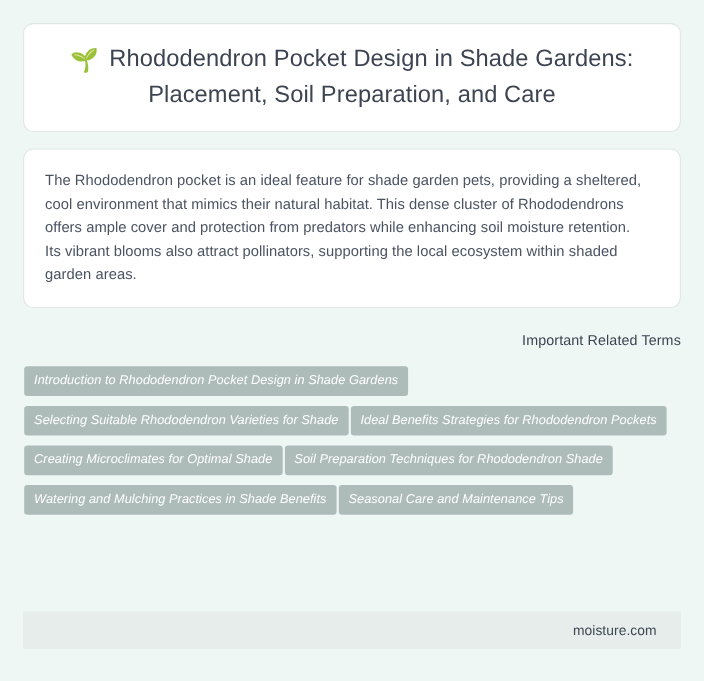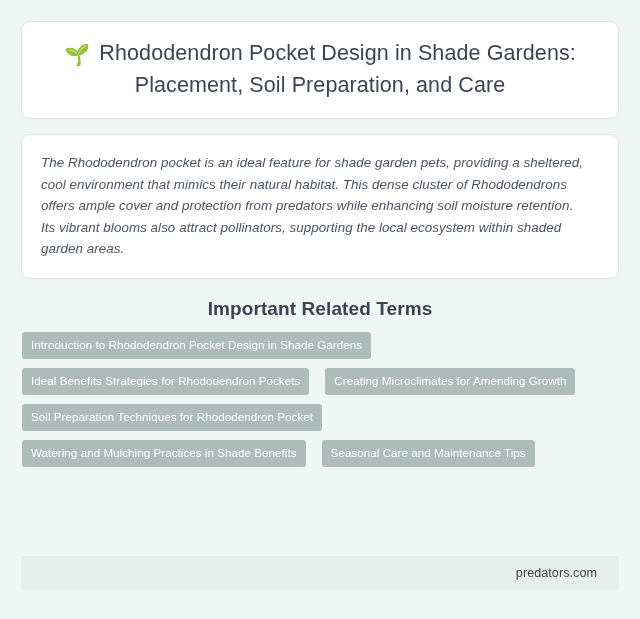--- a/index.html
+++ b/index.html
@@ -42,45 +42,45 @@
   .title-emoji {
     font-size: 21px;
     margin-right: 9px;
     vertical-align: -2px;
     display: inline-block;
   }
   
   .desc-card {
     padding: 17px 35px 18px 19px;
     margin-bottom: 19px;
-    font-style: italic;
   }
   .desc-text {
     color: #4b5361;
     font-size: 13.4px;
     line-height: 21.5px;
     margin: 0;
     letter-spacing: 0.05px;
   }
   
   .terms-heading {
-    text-align: center;
+    text-align: right;
     color: #3d4451;
-    font-size: 19px;
+    font-size: 13px;
     line-height: 22px;
     margin: 0 0 12px 0;
-    font-weight: bold;
+    font-weight: normal;
     letter-spacing: 0.1px;
   }
   .tag-list {
     display: flex;
     flex-wrap: wrap;
-    gap: 9px 16px;
+    gap: 9px 2px;
     align-content: flex-start;
     padding: 0 1px;
+    font-style: italic;
   }
   .tag {
     background: #adbcb9;
     color: #ffffff;
     font-size: 11.6px;
     line-height: 14px;
     padding: 6px 9px 7px 9px;
     border-radius: 3px;
     white-space: nowrap;
     letter-spacing: 0.05px;
@@ -116,26 +116,27 @@
   </div>
 
   <div class="card desc-card">
     <p class="desc-text">The Rhododendron pocket is an ideal feature for shade garden pets, providing a sheltered, cool environment that mimics their natural habitat. This dense cluster of Rhododendrons offers ample cover and protection from predators while enhancing soil moisture retention. Its vibrant blooms also attract pollinators, supporting the local ecosystem within shaded garden areas.</p>
   </div>
 
   <h2 class="terms-heading">Important Related Terms</h2>
 
   <div class="tag-list">
       <span class="tag">Introduction to Rhododendron Pocket Design in Shade Gardens</span>
+      <span class="tag">Selecting Suitable Rhododendron Varieties for Shade</span>
       <span class="tag">Ideal Benefits Strategies for Rhododendron Pockets</span>
-      <span class="tag">Creating Microclimates for Amending Growth</span>
-      <span class="tag">Soil Preparation Techniques for Rhododendron Pocket</span>
+      <span class="tag">Creating Microclimates for Optimal Shade</span>
+      <span class="tag">Soil Preparation Techniques for Rhododendron Shade</span>
       <span class="tag">Watering and Mulching Practices in Shade Benefits</span>
       <span class="tag">Seasonal Care and Maintenance Tips</span>
     </div>
 
   <div class="footer-spacer"></div>
 
   <div class="footer-bar">
-    <span class="footer-text">predators.com</span>
+    <span class="footer-text">moisture.com</span>
   </div>
 
 </div>
 
 </body></html>

